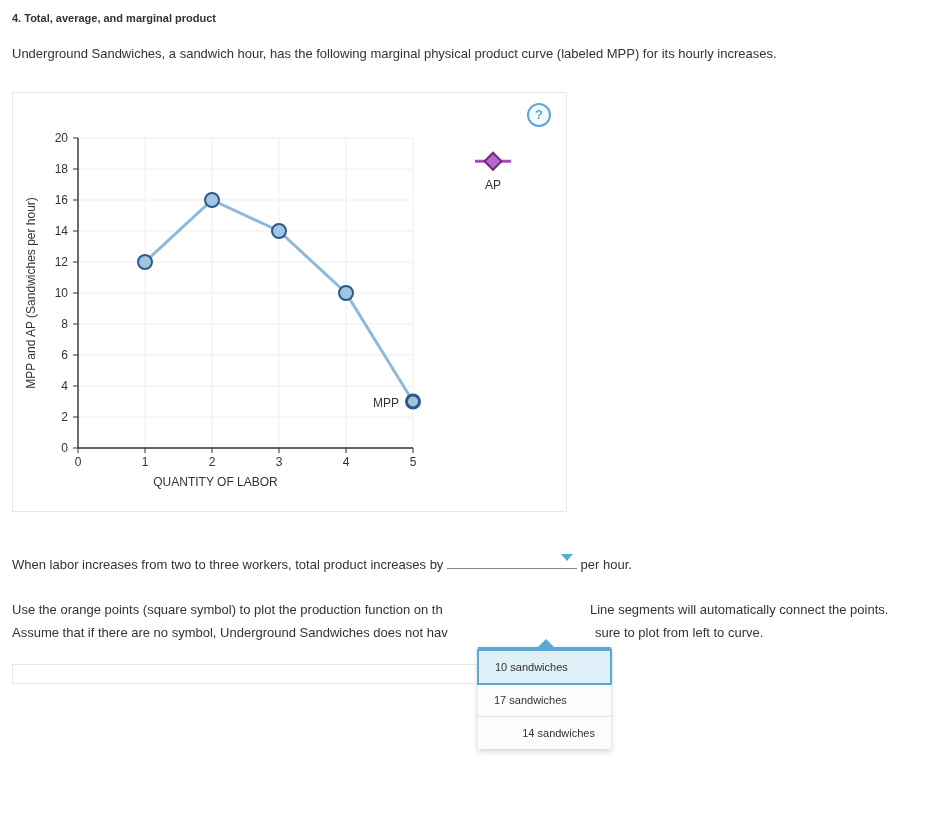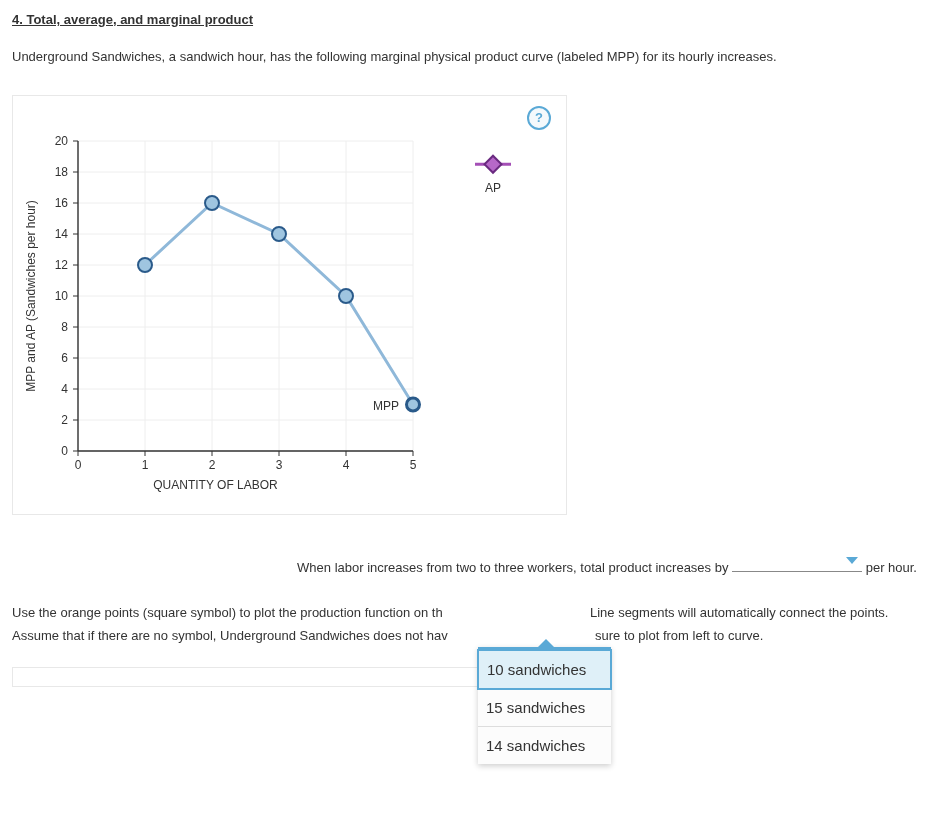--- a/index.html
+++ b/index.html
@@ -7,22 +7,21 @@
       font-family: Arial, Helvetica, sans-serif;
       font-size: 13px;
       color: #333;
       padding: 12px;
       width: 929px;
       background: #fff;
     }
     .title {
       font-weight: bold;
       margin-bottom: 20px;
-      font-size: 13px;
-      text-decoration: underline;
+      font-size: 11px;
     }
     .intro {
       margin-bottom: 28px;
       line-height: 1.5;
     }
     .chart-wrap {
       border: 1px solid #e8e8e8;
       width: 555px;
       height: 420px;
       position: relative;
@@ -48,21 +47,20 @@
     }
     .chart-svg {
       position: absolute;
       left: 0;
       top: 30px;
     }
     .question-line {
       margin-bottom: 22px;
       line-height: 1.7;
       position: relative;
-      text-align: right;
     }
     .blank-dd {
       display: inline-block;
       border-bottom: 1px solid #888;
       min-width: 130px;
       height: 17px;
       vertical-align: baseline;
       position: relative;
       cursor: pointer;
     }
@@ -90,34 +88,34 @@
     .dropdown-panel .pointer {
       position: absolute;
       top: -11px;
       left: 60px;
       width: 0; height: 0;
       border-left: 8px solid transparent;
       border-right: 8px solid transparent;
       border-bottom: 8px solid #5aa9d6;
     }
     .dd-item {
-      padding: 10px 8px;
+      padding: 10px 16px;
       border-bottom: 1px solid #ddd;
-      font-size: 15px;
+      font-size: 11px;
       cursor: pointer;
       background: #fcfcfc;
     }
     .dd-item.selected {
       background: #dff0f8;
       border: 2px solid #5aa9d6;
       margin: -1px;
       position: relative;
       z-index: 1;
     }
-    .dd-item:last-child { border-bottom: none; }
+    .dd-item:last-child { border-bottom: none; text-align: right; }
     .second-chart-placeholder {
       border: 1px solid #e8e8e8;
       width: 500px;
       height: 20px;
       margin-top: 20px;
     }
   </style>
 </head>
 <body>
 
@@ -217,16 +215,16 @@
   <span style="display:inline-block;width:140px"></span>
   <span>sure to plot from left to curve.</span>
 </div>
 
 <div class="second-chart-placeholder"></div>
 
 <div class="dropdown-panel">
   <div class="pointer"></div>
   <div id="dd-list">
       <div class="dd-item selected">10 sandwiches</div>
-      <div class="dd-item">15 sandwiches</div>
+      <div class="dd-item">17 sandwiches</div>
       <div class="dd-item">14 sandwiches</div>
     </div>
 </div>
 
 </body></html>

